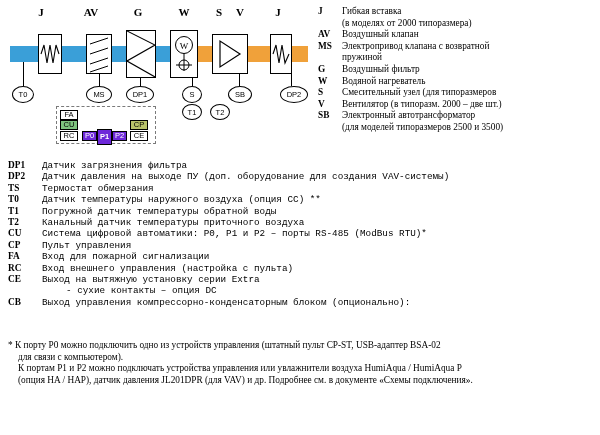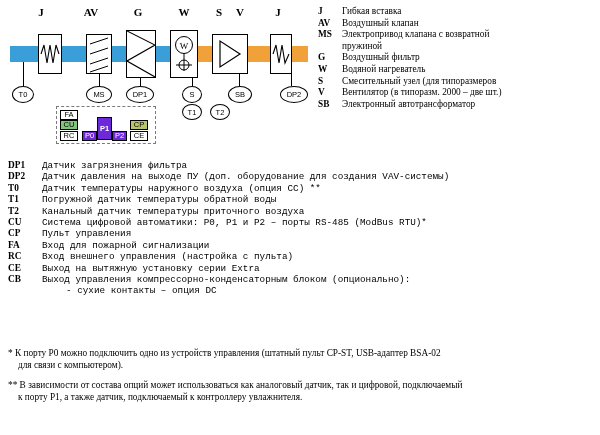--- a/index.html
+++ b/index.html
@@ -140,21 +140,21 @@
   }
   .abbr-val {
     flex: 1 1 auto;
     font-family: Liberation Mono, monospace;
   }
 
   
   .footnotes {
     position: absolute;
     left: 8px;
-    top: 348px;
+    top: 340px;
     width: 588px;
   }
   .fn-block {
     font-size: 9.3px;
     line-height: 11.6px;
     font-family: "Liberation Serif", serif;
     margin-bottom: 9px;
   }
   .fn-hang {
     padding-left: 10px;
@@ -246,32 +246,36 @@
     <div class="circle-tag" style="left:280px; top:86px; width:28px; height:17px;">DP2</div>
     <div class="circle-tag" style="left:182px; top:104px; width:20px; height:16px;">T1</div>
     <div class="circle-tag" style="left:210px; top:104px; width:20px; height:16px;">T2</div>
 
     <div class="dashed-box" style="left:56px; top:106px; width:100px; height:38px;"></div>
 
     <div class="tag-box tag-white" style="left:60px; top:110px; width:18px; height:10px;">FA</div>
     <div class="tag-box tag-green" style="left:60px; top:120px; width:18px; height:10px;">CU</div>
     <div class="tag-box tag-white" style="left:60px; top:131px; width:18px; height:10px;">RC</div>
     <div class="tag-box tag-blue" style="left:82px; top:131px; width:15px; height:10px;">P0</div>
-    <div class="tag-box tag-blue" style="left:97px; top:117px; width:15px; height:23px;font-weight:bold;">P1</div>
+    <div class="tag-box tag-blue" style="left:97px; top:129px; width:15px; height:16px;font-weight:bold;">P1</div>
     <div class="tag-box tag-blue" style="left:112px; top:131px; width:15px; height:10px;text-align:right;">P2</div>
     <div class="tag-box tag-olive" style="left:130px; top:120px; width:18px; height:10px;">CP</div>
     <div class="tag-box tag-white" style="left:130px; top:131px; width:18px; height:10px;">CE</div>
   </div>
 
   <div class="legend">
     <div class="legend-row">
       <div class="legend-key">J</div>
       <div class="legend-val">Гибкая вставка</div>
     </div>
     <div class="legend-row">
+      <div class="legend-key"></div>
+      <div class="legend-val">(в моделях от 2000 типоразмера)</div>
+    </div>
+    <div class="legend-row">
       <div class="legend-key">AV</div>
       <div class="legend-val">Воздушный клапан</div>
     </div>
     <div class="legend-row">
       <div class="legend-key">MS</div>
       <div class="legend-val">Электропривод клапана с возвратной</div>
     </div>
     <div class="legend-row">
       <div class="legend-key"></div>
       <div class="legend-val">пружиной</div>
@@ -289,33 +293,41 @@
       <div class="legend-val">Смесительный узел (для типоразмеров</div>
     </div>
     <div class="legend-row">
       <div class="legend-key">V</div>
       <div class="legend-val">Вентилятор  (в типоразм. 2000 – две шт.)</div>
     </div>
     <div class="legend-row">
       <div class="legend-key">SB</div>
       <div class="legend-val">Электронный автотрансформатор</div>
     </div>
+    <div class="legend-row">
+      <div class="legend-key"></div>
+      <div class="legend-val">(для моделей типоразмеров 2500 и 3500)</div>
+    </div>
   </div>
 </div>
 
 <div class="abbr-table">
   <div class="abbr-row">
     <div class="abbr-key">DP1</div>
     <div class="abbr-val">Датчик загрязнения фильтра</div>
   </div>
   <div class="abbr-row">
     <div class="abbr-key">DP2</div>
     <div class="abbr-val">Датчик давления на выходе ПУ (доп. оборудование для создания VAV-системы)</div>
   </div>
   <div class="abbr-row">
+    <div class="abbr-key">TS</div>
+    <div class="abbr-val">Термостат обмерзания</div>
+  </div>
+  <div class="abbr-row">
     <div class="abbr-key">T0</div>
     <div class="abbr-val">Датчик температуры наружного воздуха (опция CC) **</div>
   </div>
   <div class="abbr-row">
     <div class="abbr-key">T1</div>
     <div class="abbr-val">Погружной датчик температуры обратной воды</div>
   </div>
   <div class="abbr-row">
     <div class="abbr-key">T2</div>
     <div class="abbr-val">Канальный датчик температуры приточного воздуха</div>
@@ -334,31 +346,29 @@
   </div>
   <div class="abbr-row">
     <div class="abbr-key">RC</div>
     <div class="abbr-val">Вход внешнего управления (настройка с пульта)</div>
   </div>
   <div class="abbr-row">
     <div class="abbr-key">CE</div>
     <div class="abbr-val">Выход на вытяжную установку серии Extra</div>
   </div>
   <div class="abbr-row">
+    <div class="abbr-key"></div>
+    <div class="abbr-val" style="padding-left:24px;">- сухие контакты – опция DC</div>
+  </div>
+  <div class="abbr-row">
     <div class="abbr-key">CB</div>
     <div class="abbr-val">Выход управления компрессорно-конденсаторным блоком (опционально):</div>
-  </div>
-  <div class="abbr-row">
-    <div class="abbr-key"></div>
-    <div class="abbr-val" style="padding-left:24px;">- сухие контакты – опция DC</div>
   </div>
 </div>
 
 <div class="footnotes">
   <div class="fn-block">
     <div class="fn-hang">* К порту Р0 можно подключить одно из устройств управления (штатный пульт CP-ST, USB-адаптер BSA-02</div>
     <div class="fn-indent">для связи с компьютером).</div>
-  </div>
-  <div class="fn-block">
-    <div class="fn-hang">** В зависимости от состава опций может использоваться как аналоговый датчик, так и цифровой, подключаемый</div>
-    <div class="fn-indent">к порту Р1, а также датчик, подключаемый к контроллеру увлажнителя.</div>
+    <div class="fn-indent">К портам Р1 и Р2 можно подключать устройства управления или увлажнители воздуха HumiAqua /  HumiAqua P</div>
+    <div class="fn-indent">(опция HA / HAP), датчик давления JL201DPR (для VAV) и др. Подробнее см. в документе «Схемы подключения».</div>
   </div>
 </div>
 
 </body></html>

